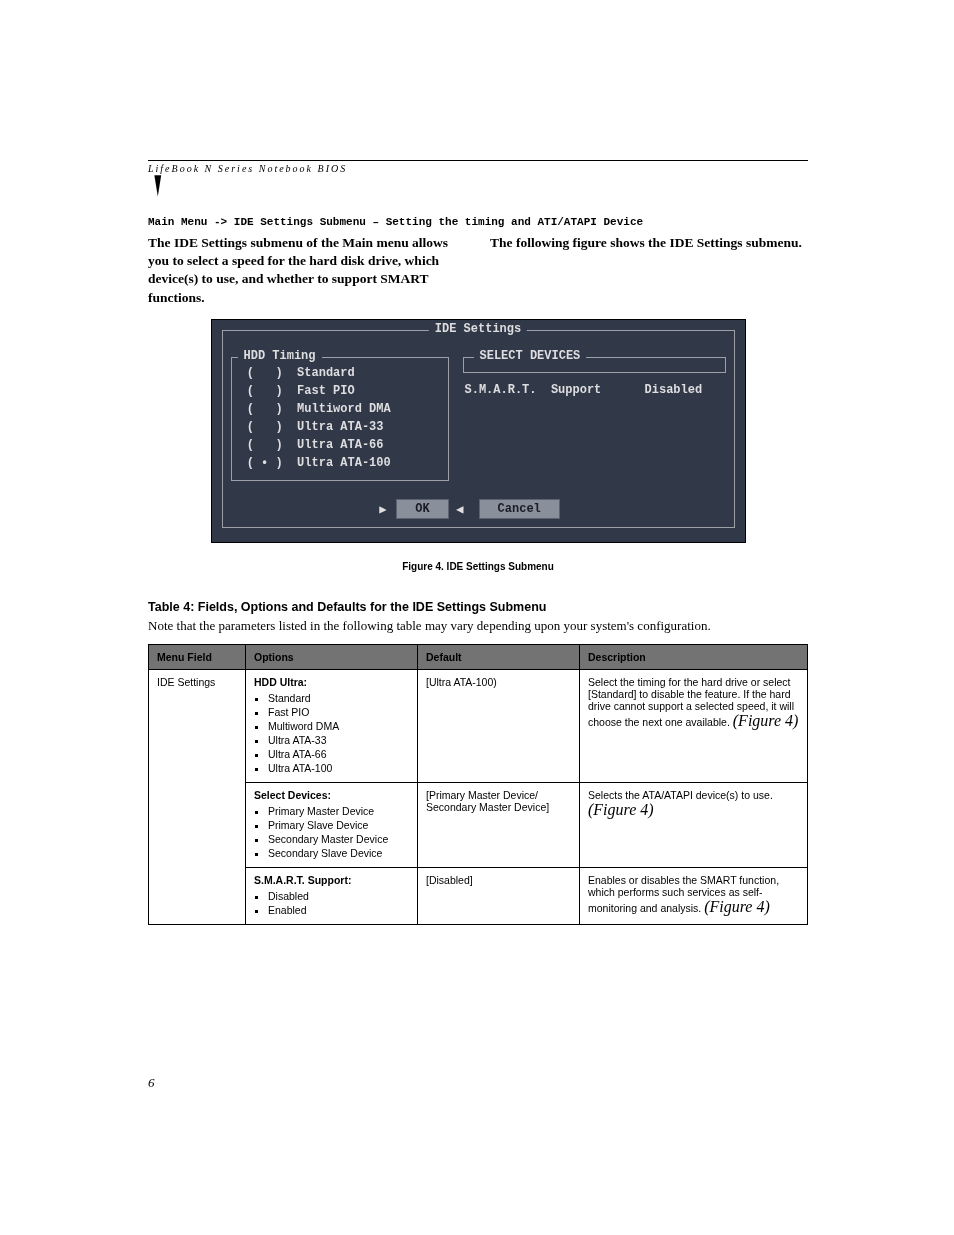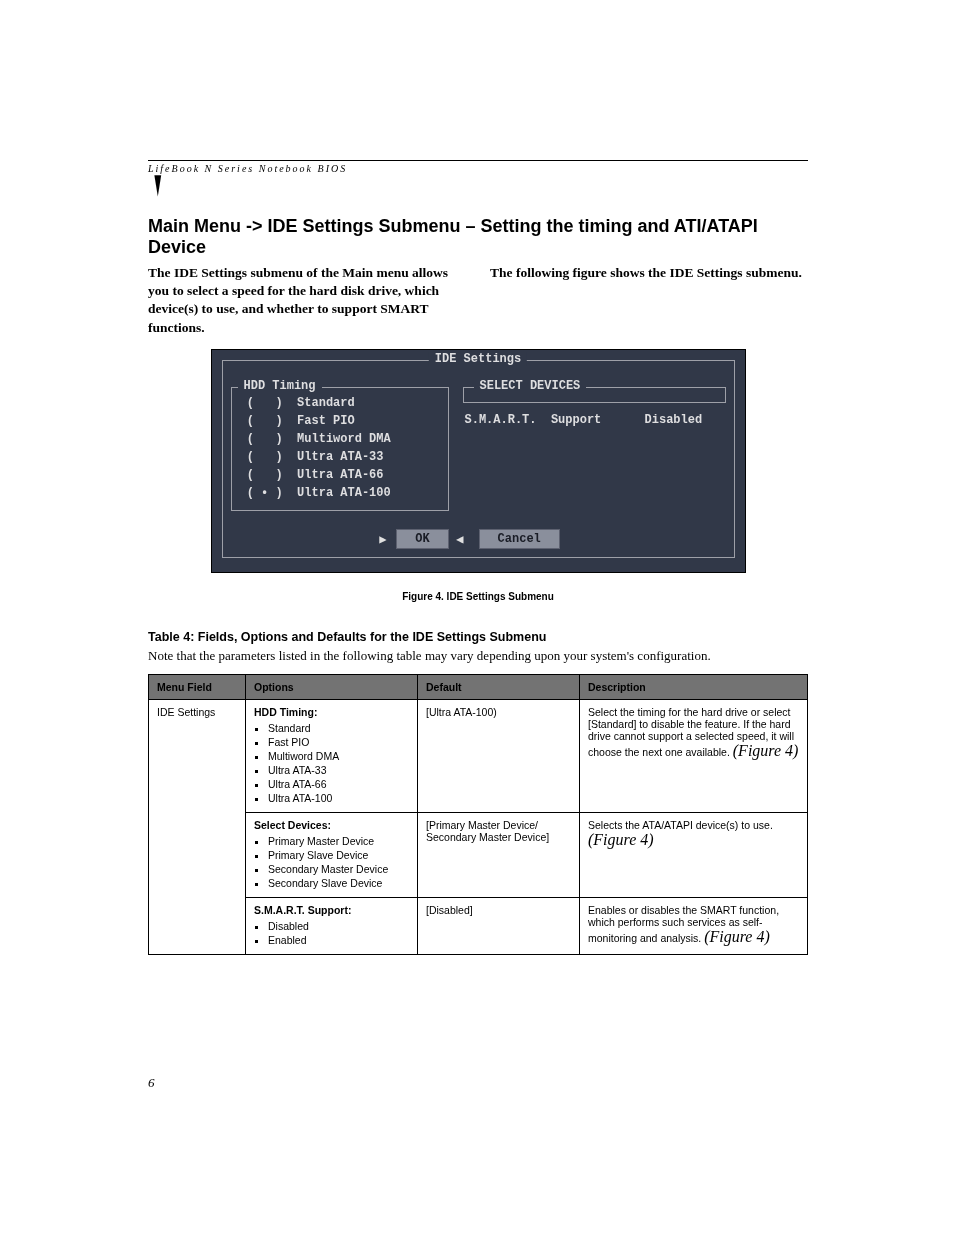--- a/index.html
+++ b/index.html
@@ -32,23 +32,23 @@
   .slash-mark {
     position: absolute;
     left: -3px;
     top: 9px;
     font-size: 26px;
     font-weight: bold;
     font-family: Arial, sans-serif;
     transform: scaleX(0.45) scaleY(1.4);
   }
   .section-title {
-    font-family: Liberation Sans, sans-serif;
-    font-weight: bold;
-    font-size: 18px;
+    font-family: Liberation Mono, monospace;
+    font-weight: bold;
+    font-size: 11px;
     margin-top: 42px;
     margin-bottom: 6px;
   }
   .intro-cols {
     column-count: 2;
     column-gap: 24px;
     font-size: 13.5px;
     line-height: 1.35;
   }
   .intro-cols p { margin: 0 0 20px 0; font-weight: bold; }
@@ -249,21 +249,21 @@
         <th class="col-menu">Menu Field</th>
         <th class="col-opt">Options</th>
         <th class="col-def">Default</th>
         <th>Description</th>
       </tr>
     </thead>
     <tbody id="tbody">
         <tr>
           <td rowspan="3">IDE Settings</td>
           <td>
-            <div class="opt-head">HDD Timing:</div>
+            <div class="opt-head">HDD Ultra:</div>
             <ul class="opts">
               <li>Standard</li>
               <li>Fast PIO</li>
               <li>Multiword DMA</li>
               <li>Ultra ATA-33</li>
               <li>Ultra ATA-66</li>
               <li>Ultra ATA-100</li>
             </ul>
           </td>
           <td>[Ultra ATA-100)</td>

